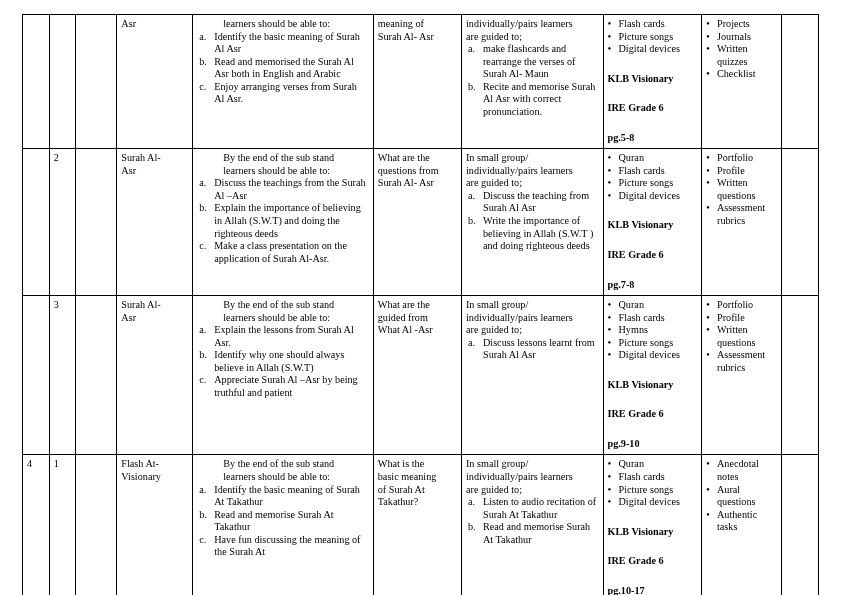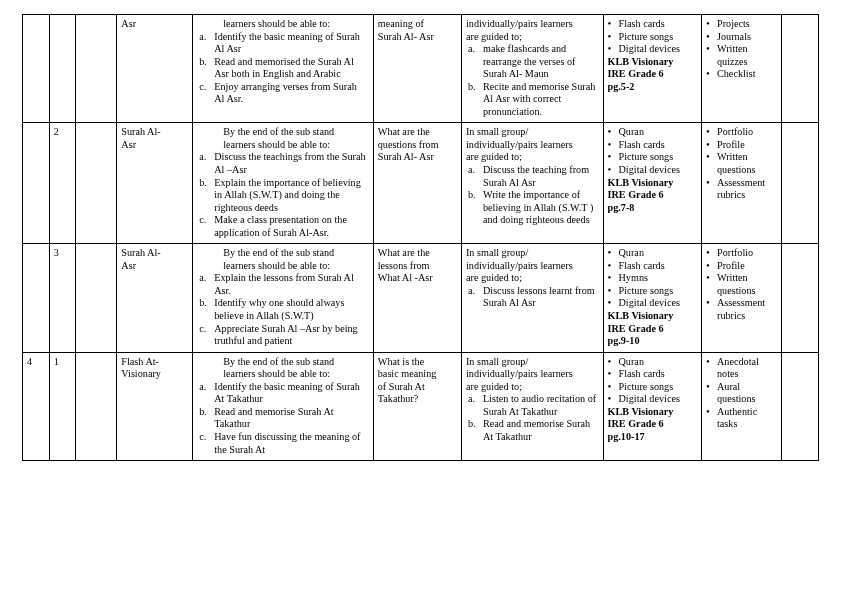--- a/index.html
+++ b/index.html
@@ -73,21 +73,21 @@
     padding-left: 11px;
     margin: 0;
   }
   ul.bullets > li .bt {
     position: absolute;
     left: 0;
     top: -1px;
     font-size: 11px;
     line-height: 1.2;
   }
-  .bold { font-weight: bold; }
+  .bold { font-weight: bold; margin-top: 17px; }
   .resource-ref { font-weight: bold; display: block; }
 </style>
 </head>
 <body>
 
 <div class="page">
   <table class="scheme">
     <colgroup>
       <col class="c-wk">
         <col class="c-ls">
@@ -130,21 +130,21 @@
           </td>
           <td>
             <ul class="bullets">
               <li><span class="bt">•</span>Flash cards</li>
               <li><span class="bt">•</span>Picture songs</li>
               <li><span class="bt">•</span>Digital devices</li>
             </ul>
             <span class="resource-ref">
               <span class="sub-line bold">KLB Visionary</span>
               <span class="sub-line bold">IRE Grade 6</span>
-              <span class="sub-line bold">pg.5-2</span>
+              <span class="sub-line bold">pg.5-8</span>
             </span>
           </td>
           <td>
             <ul class="bullets">
               <li><span class="bt">•</span>Projects</li>
               <li><span class="bt">•</span>Journals</li>
               <li><span class="bt">•</span>Written quizzes</li>
               <li><span class="bt">•</span>Checklist</li>
             </ul>
           </td>
@@ -214,21 +214,21 @@
           <td>
             <span class="cell-text">By the end of the sub stand learners should be able to:</span>
             <ol class="alpha">
               <li><span class="mk">a.</span>Explain the lessons from Surah Al Asr.</li>
               <li><span class="mk">b.</span>Identify why one should always believe in Allah (S.W.T)</li>
               <li><span class="mk">c.</span>Appreciate Surah Al –Asr by being truthful and patient</li>
             </ol>
           </td>
           <td>
             <span class="sub-line">What are the</span>
-            <span class="sub-line">lessons from</span>
+            <span class="sub-line">guided from</span>
             <span class="sub-line">What Al -Asr</span>
           </td>
           <td>
             <span class="sub-line">In small group/</span>
             <span class="sub-line">individually/pairs learners</span>
             <span class="sub-line">are guided to;</span>
             <ol class="alpha">
               <li><span class="mk">a.</span>Discuss lessons learnt from Surah Al Asr</li>
             </ol>
           </td>

